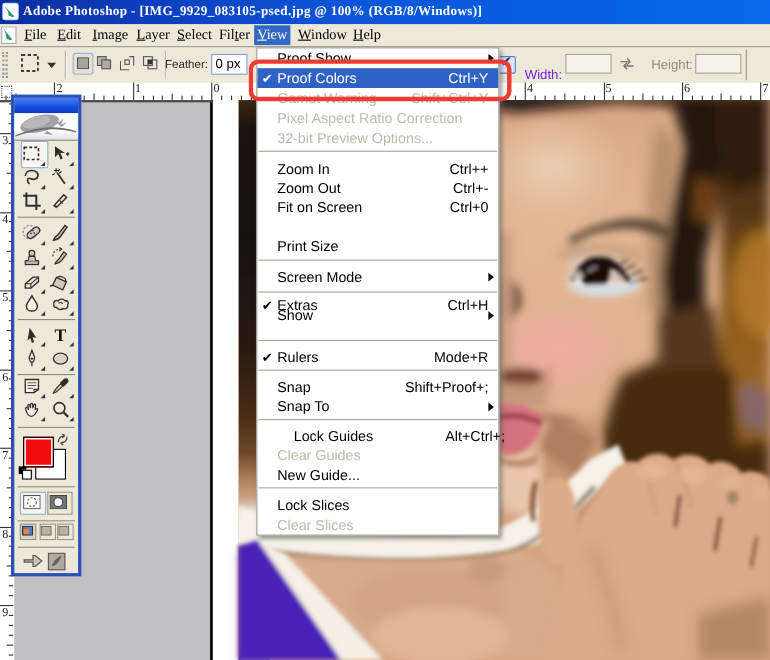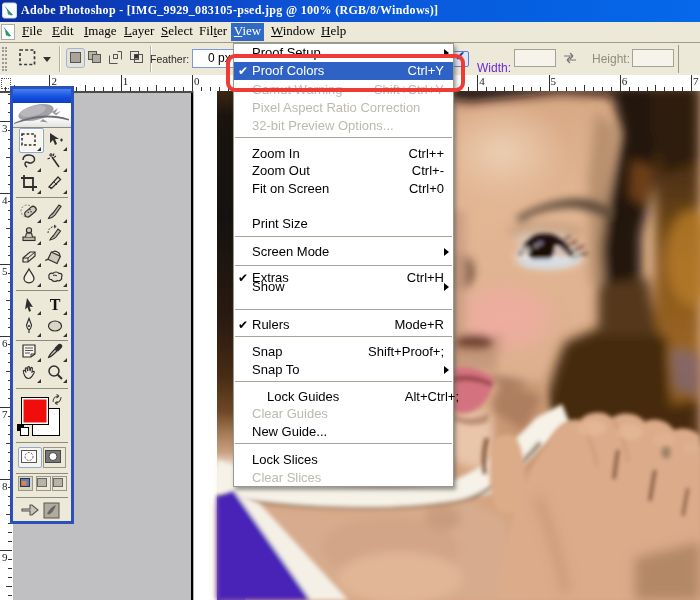--- a/index.html
+++ b/index.html
@@ -78,21 +78,21 @@
       <path d="M8.5 0.5 H12.5 V8.5 M0.5 4.5 V12.5 H8.5" fill="none" stroke="#555"></path>
       <rect x="4.5" y="3.5" width="4" height="4" fill="none" stroke="#555"></rect>
     </svg>
     <svg class="abs" style="left:130px;top:8px;" width="14" height="13">
       <rect x="0.5" y="0.5" width="8" height="8" fill="none" stroke="#555"></rect>
       <rect x="4.5" y="3.5" width="8" height="8" fill="none" stroke="#555"></rect>
       <rect x="4.5" y="3.5" width="4" height="4" fill="#333"></rect>
     </svg>
     <div class="abs" style="left:150px;top:3px;width:1px;height:26px;background:#b5b2a2;border-right:1px solid #fff;"></div>
     <div class="abs" style="left:150px;top:10px;font:10.5px 'Liberation Sans';color:#2b2b2b;text-align:right;">Feather:</div>
-    <div class="abs" style="left:192px;top:6px;width:28px;height:17px;background:#fff;border:1px solid #7b99df;font:12px 'Liberation Sans';color:#000;padding-left:15px;line-height:17px;">0 px</div>
+    <div class="abs" style="left:192px;top:6px;width:28px;height:17px;background:#fff;border:1px solid #7b99df;font:12px 'Liberation Sans';color:#000;padding-left:3px;line-height:17px;">0 px</div>
     <div class="abs" style="left:453px;top:8px;width:14px;height:14px;background:#dce6f8;border:1px solid #5a7fd0;border-radius:2px;"></div>
     <div class="abs" style="left:455px;top:6px;font:bold 12px 'Liberation Sans';color:#21429c;">✔</div>
     <div class="abs" style="left:477px;top:18px;font:12px 'Liberation Sans';color:#6d28d9;">Width:</div>
     <div class="abs" style="left:514px;top:6px;width:40px;height:16px;background:#f6f4ea;border:1px solid #a5a294;"></div>
     <svg class="abs" style="left:562px;top:9px;" width="16" height="12">
       <path d="M2 4 h9 m0 0 l-3 -3 m3 3 l-3 3 M14 8 h-9 m0 0 l3 -3 m-3 3 l3 3" stroke="#777" stroke-width="1.2" fill="none"></path>
     </svg>
     <div class="abs" style="left:592px;top:9px;font:12px 'Liberation Sans';color:#8f8d82;">Height:</div>
     <div class="abs" style="left:632px;top:6px;width:40px;height:16px;background:#f6f4ea;border:1px solid #a5a294;"></div>
     <div class="abs" style="left:678px;top:2px;width:1px;height:28px;background:#9a968a;"></div>
@@ -584,21 +584,21 @@
       <rect x="0.5" y="0.5" width="9" height="8" fill="#b8b4a4" stroke="#666"></rect>
     </svg>
     <svg class="abs" style="left:7px;top:412px;" width="44" height="19">
       <path d="M2 8 H10 V4 L12 4 L18 9 L12 14 L10 14 V10 H2 Z" fill="#c8c4b4" stroke="#555" stroke-width="1.1"></path>
       <rect x="24" y="2" width="15" height="15" fill="#b0ac9c" stroke="#555"></rect>
       <path d="M27 13 C29 8 33 5 36 4 C35 8 32 12 29 13.5 Z" fill="#666"></path>
     </svg>
   </div>
   <div class="abs" id="dmenu">
     <div class="mitem" style="top:-0.4px;">
-      <span class="lab">Proof Setup</span>
+      <span class="lab">Proof Show</span>
       <span class="arr"></span>
     </div>
     <div class="mitem hl" style="top:18.3px;">
       <span class="chk" style="color:#fff;">✔</span>
       <span class="lab">Proof Colors</span>
       <span class="sc">Ctrl+Y</span>
     </div>
     <div class="mitem dis" style="top:37.0px;">
       <span class="lab">Gamut Warning</span>
       <span class="sc">Shift+Ctrl+Y</span>

